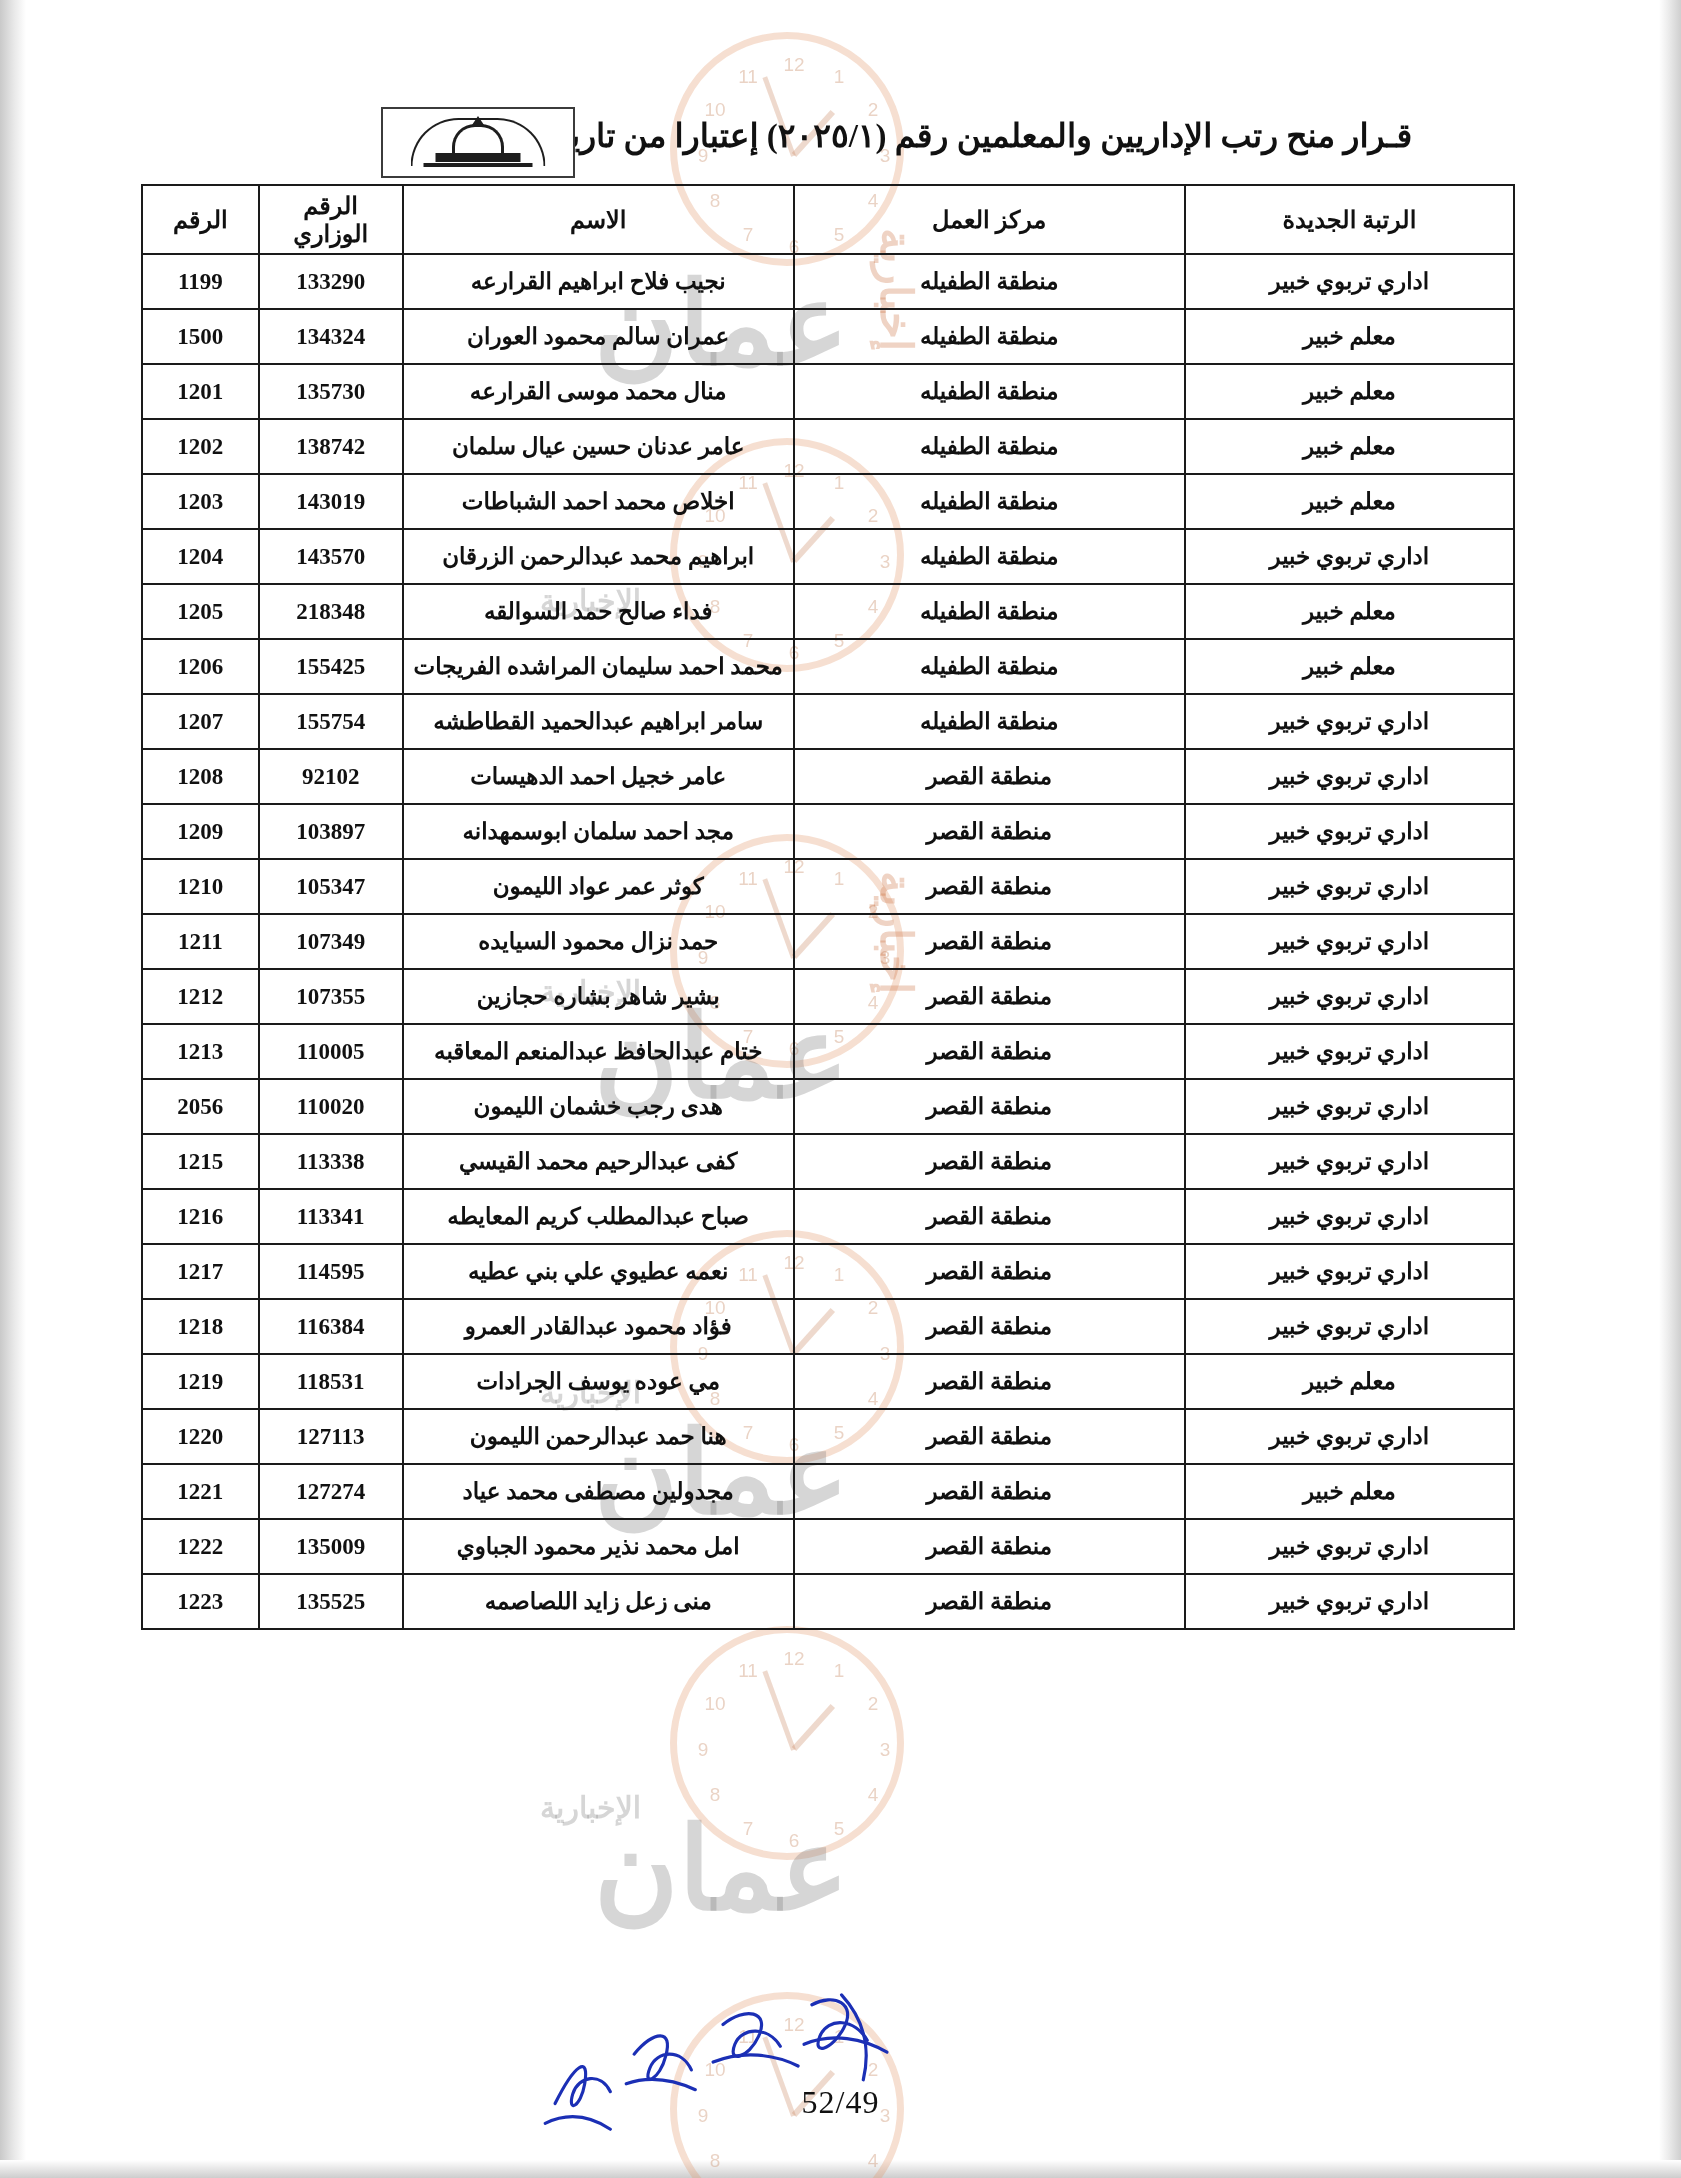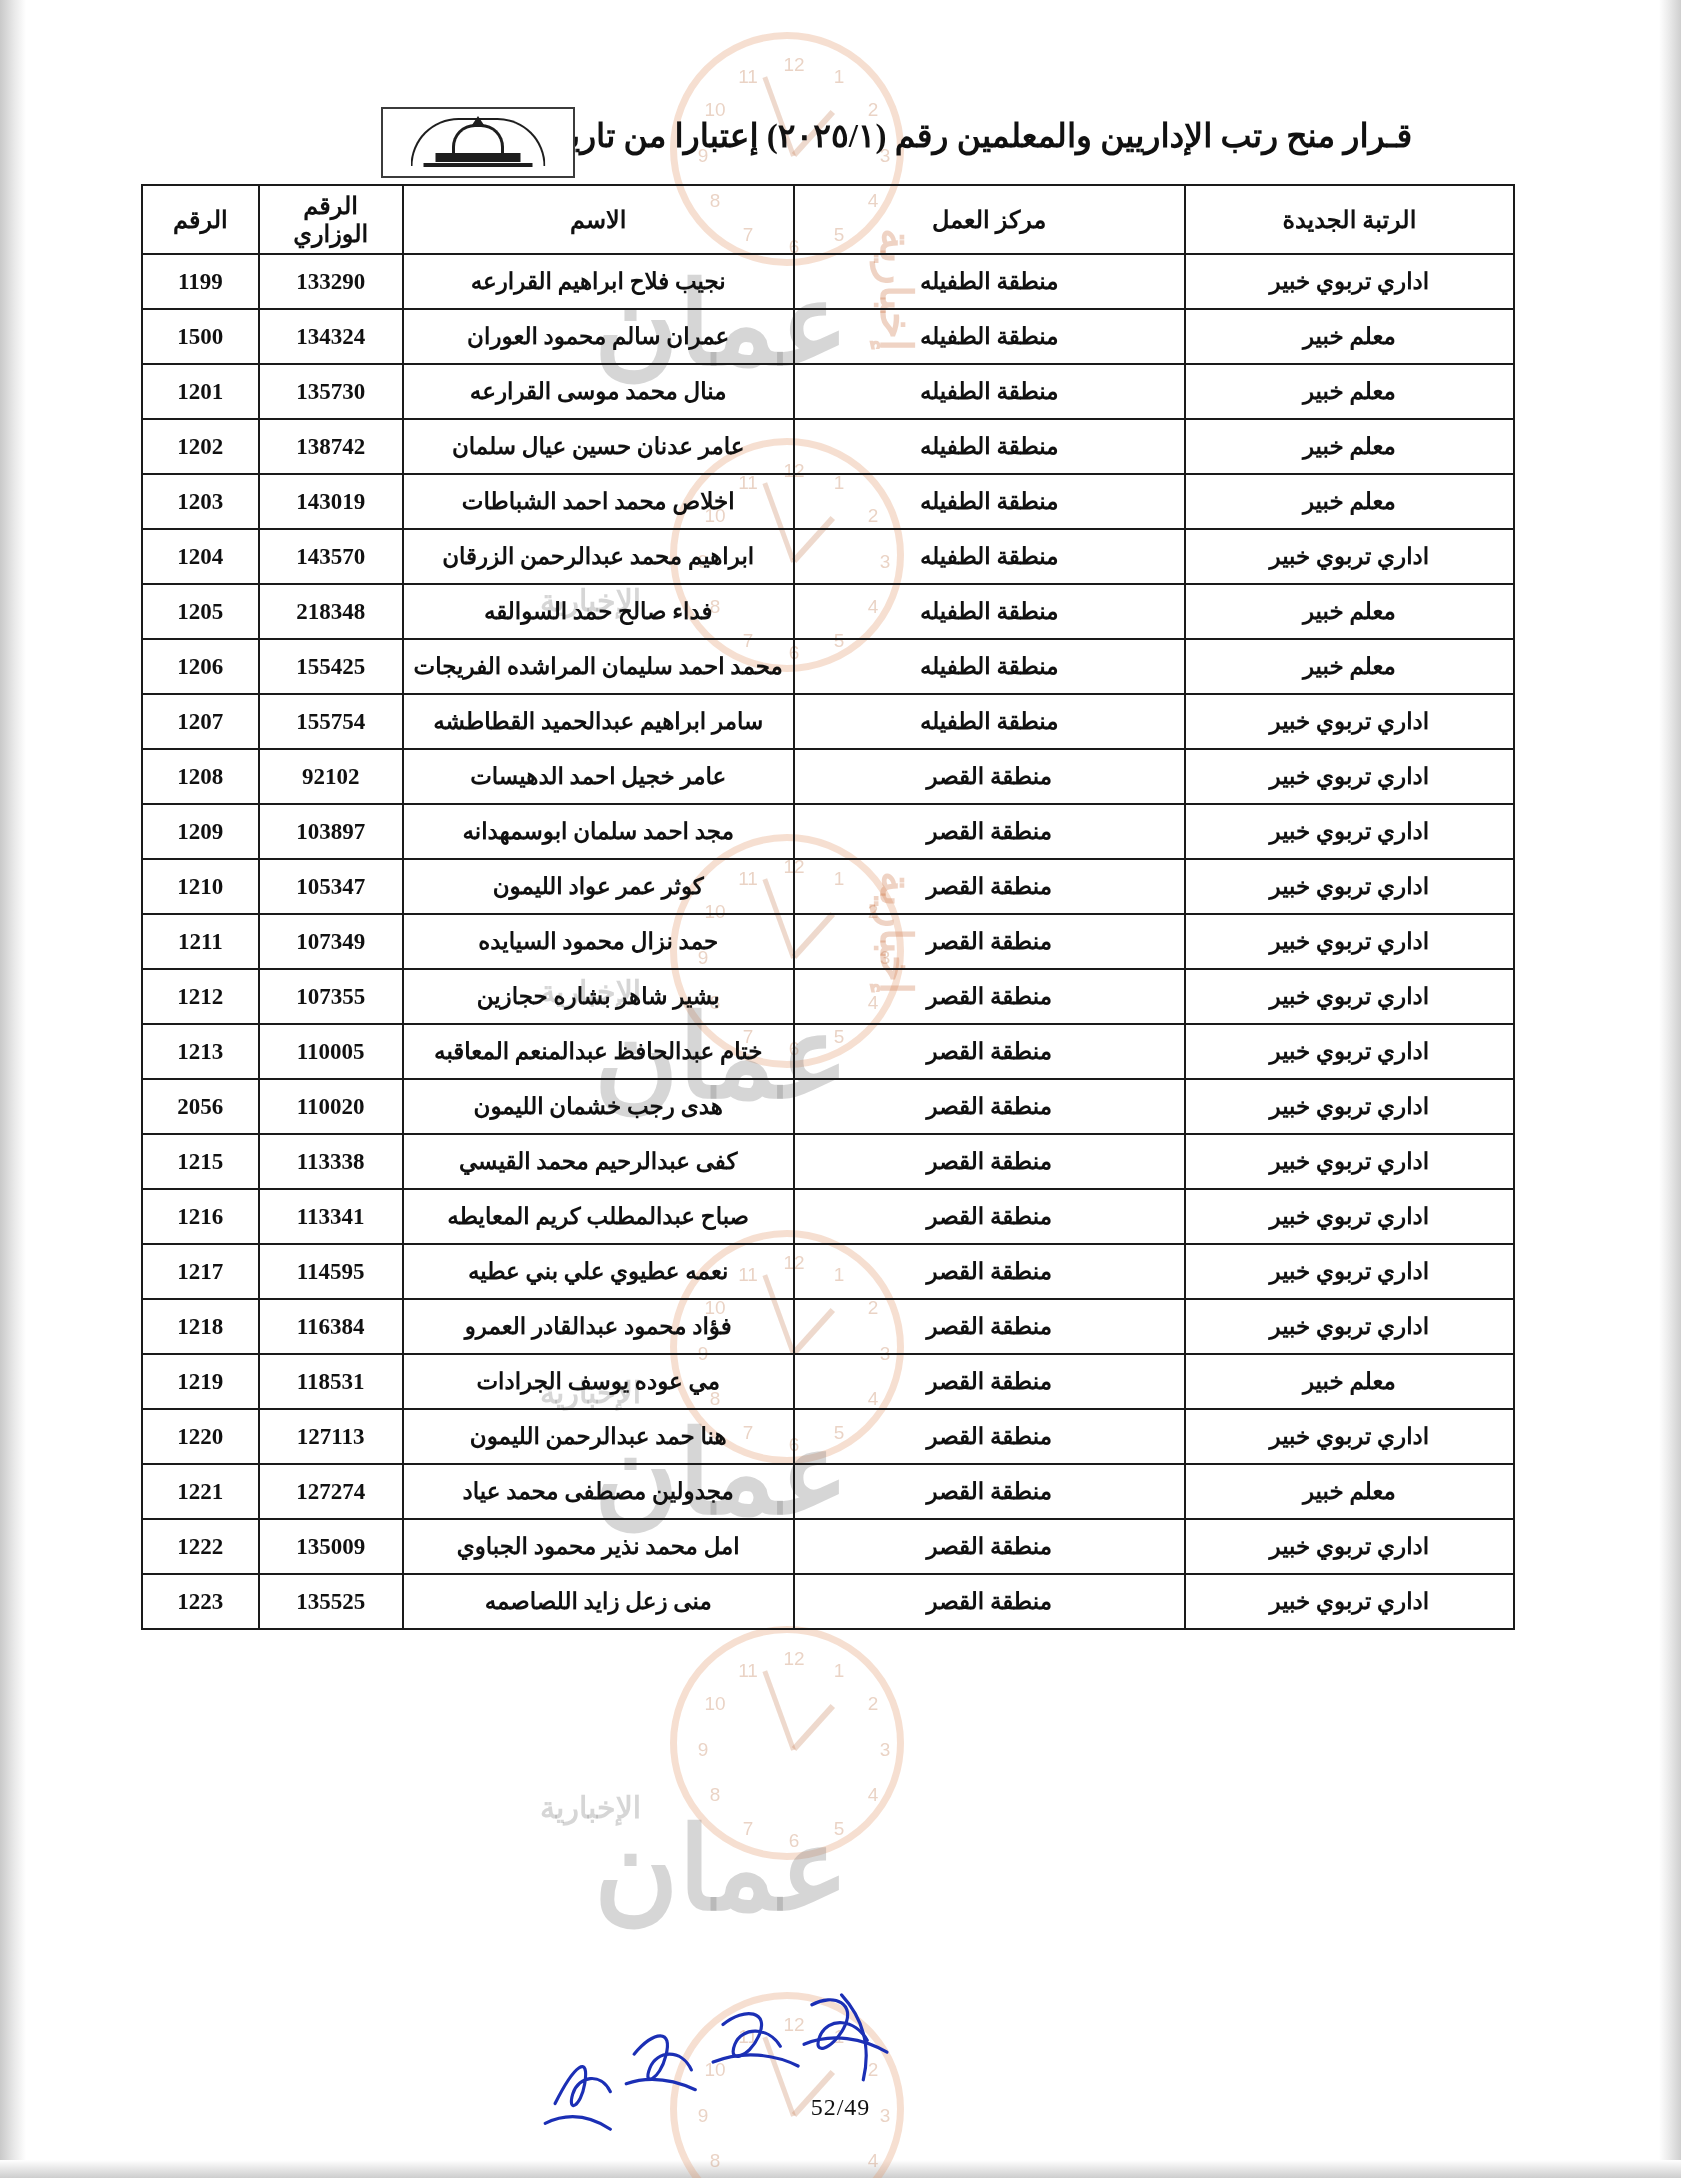--- a/index.html
+++ b/index.html
@@ -217,21 +217,21 @@
 
   
   .footer {
     position: absolute;
     left: 0;
     right: 0;
     bottom: 57px;
     text-align: center;
   }
   .page-num {
-    font-size: 24px;
+    font-size: 32px;
     color: #111;
     font-family: "Liberation Serif", serif;
     letter-spacing: 1px;
   }
   .signatures {
     position: absolute;
     bottom: 30px;
     left: 515px;
     width: 416px;
     height: 163px;

